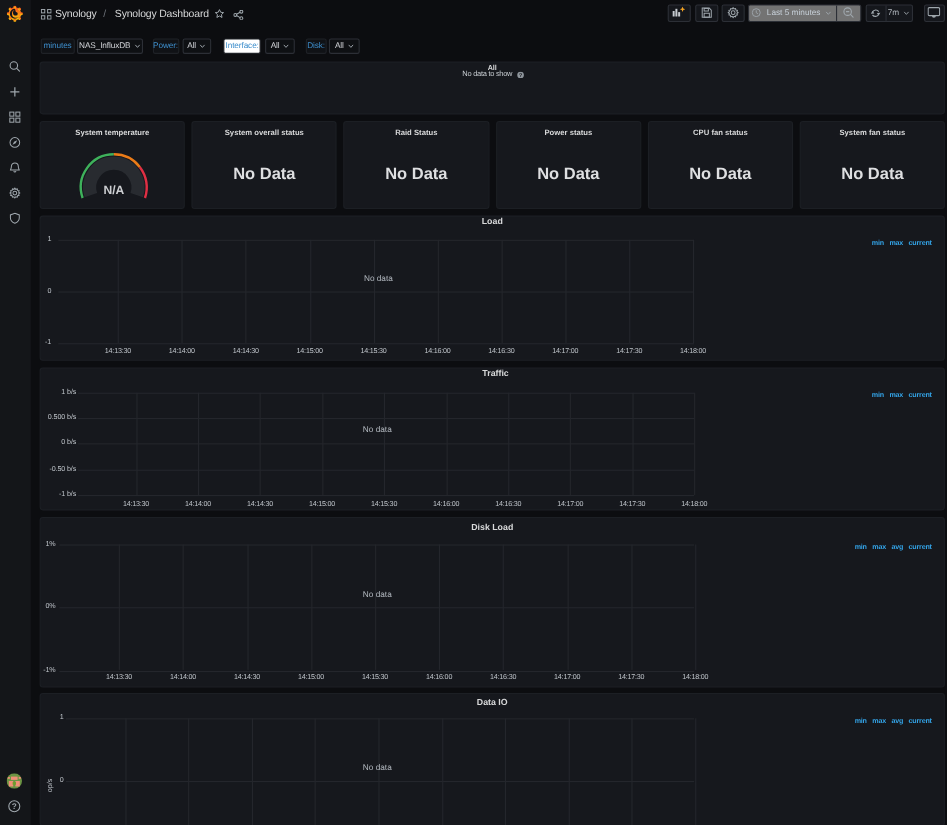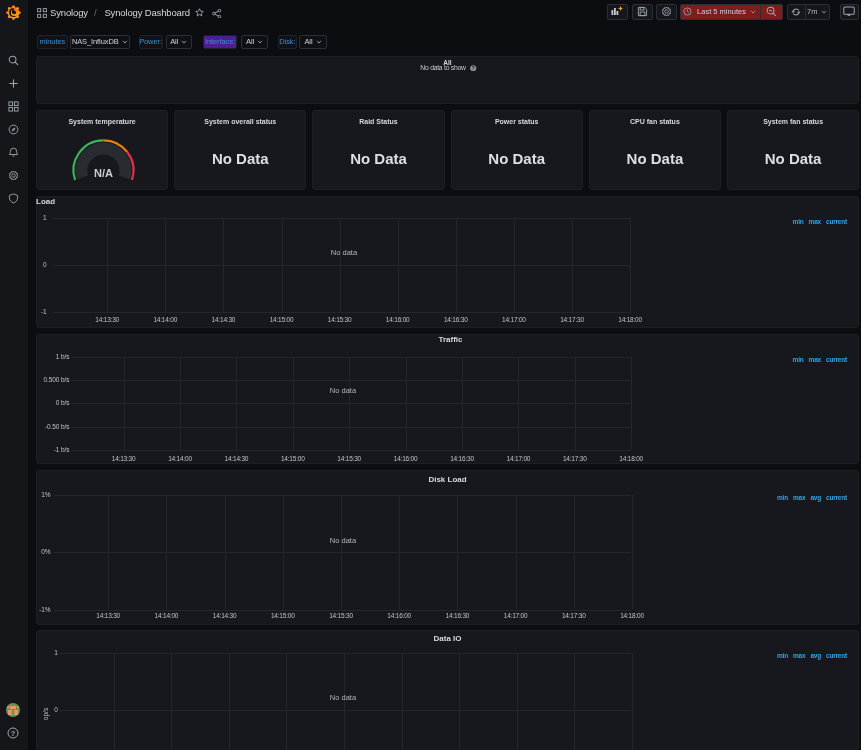--- a/index.html
+++ b/index.html
@@ -151,21 +151,21 @@
     </svg>
   </div>
 <div style="position:absolute;left:656px;top:4px;width:21px;height:15.5px;background:#15171c;border:1px solid #2c2f36;border-radius:2px;display:flex;align-items:center;justify-content:center;">
     <svg width="11" height="11" viewBox="0 0 12 12" style="display:block;">
       <g fill="none" stroke="#9fa7ad" stroke-width="1.0">
 <circle cx="6" cy="6" r="1.9"></circle>
 <path d="M6 1.1 L6.9 2.3 L8.4 1.9 L8.7 3.4 L10.2 3.7 L9.7 5.1 L10.9 6 L9.7 6.9 L10.2 8.3 L8.7 8.6 L8.4 10.1 L6.9 9.7 L6 10.9 L5.1 9.7 L3.6 10.1 L3.3 8.6 L1.8 8.3 L2.3 6.9 L1.1 6 L2.3 5.1 L1.8 3.7 L3.3 3.4 L3.6 1.9 L5.1 2.3 Z"></path>
 </g>
     </svg>
   </div>
-<div style="position:absolute;left:680px;top:4px;width:103px;height:15.5px;background:#7f1d1d;border:1px solid #2c2f36;border-radius:2px;display:flex;align-items:center;justify-content:center;padding:0;">
+<div style="position:absolute;left:680px;top:4px;width:103px;height:15.5px;background:#737373;border:1px solid #2c2f36;border-radius:2px;display:flex;align-items:center;justify-content:center;padding:0;">
     <div style="display:flex;align-items:stretch;width:100%;height:100%;">
 <div style="flex:1;display:flex;align-items:center;justify-content:center;white-space:nowrap;border-right:1px solid #2c2f36;">
         <svg width="9" height="9" viewBox="0 0 12 12" style="display:block;">
           <circle cx="6" cy="6" r="4.8" fill="none" stroke="#9fa7ad" stroke-width="1.1"></circle>
           <path d="M6 3.2 V6 L8 7.4" fill="none" stroke="#9fa7ad" stroke-width="1.1"></path>
         </svg>
         <span style="color:#c7d0d9;font-size:7.5px;margin:0 4px 0 5px;">Last 5 minutes</span>
         <span style="margin-right:2px;">
           <svg width="6" height="4" viewBox="0 0 8 6" style="display:block;">
             <path d="M1 1.2 L4 4.6 L7 1.2" fill="none" stroke="#9fa7ad" stroke-width="1.2"></path>
@@ -212,21 +212,21 @@
       <path d="M1 1.2 L4 4.6 L7 1.2" fill="none" stroke="#9fa7ad" stroke-width="1.3"></path>
     </svg>
   </div>
 <div style="position:absolute;left:138.5px;top:35px;width:24px;height:13.5px;background:#101216;border:1px solid #1f2227;border-radius:2px;color:#3d8ecc;font-size:7.5px;letter-spacing:-0.1px;display:flex;align-items:center;justify-content:center;white-space:nowrap;">Power:</div>
 <div style="position:absolute;left:165.5px;top:35px;width:26.5px;height:13.5px;background:#0e1013;border:1px solid #2c2f36;border-radius:2px;color:#d2d4d8;font-size:7.5px;letter-spacing:-0.1px;display:flex;align-items:center;justify-content:center;white-space:nowrap;">
     <span>All</span>
     <svg width="6" height="4" viewBox="0 0 8 6" style="display:block;margin-left:3px;">
       <path d="M1 1.2 L4 4.6 L7 1.2" fill="none" stroke="#9fa7ad" stroke-width="1.3"></path>
     </svg>
   </div>
-<div style="position:absolute;left:202.9px;top:35px;width:34.5px;height:13.5px;background:#4c1d95;border:1px solid #1f2227;border-radius:2px;color:#3d8ecc;font-size:7.5px;letter-spacing:-0.1px;display:flex;align-items:center;justify-content:center;white-space:nowrap;">Interface:</div>
+<div style="position:absolute;left:202.9px;top:35px;width:34.5px;height:13.5px;background:#ffffff;border:1px solid #1f2227;border-radius:2px;color:#3d8ecc;font-size:7.5px;letter-spacing:-0.1px;display:flex;align-items:center;justify-content:center;white-space:nowrap;">Interface:</div>
 <div style="position:absolute;left:240.9px;top:35px;width:27.4px;height:13.5px;background:#0e1013;border:1px solid #2c2f36;border-radius:2px;color:#d2d4d8;font-size:7.5px;letter-spacing:-0.1px;display:flex;align-items:center;justify-content:center;white-space:nowrap;">
     <span>All</span>
     <svg width="6" height="4" viewBox="0 0 8 6" style="display:block;margin-left:3px;">
       <path d="M1 1.2 L4 4.6 L7 1.2" fill="none" stroke="#9fa7ad" stroke-width="1.3"></path>
     </svg>
   </div>
 <div style="position:absolute;left:277.9px;top:35px;width:19px;height:13.5px;background:#101216;border:1px solid #1f2227;border-radius:2px;color:#3d8ecc;font-size:7.5px;letter-spacing:-0.1px;display:flex;align-items:center;justify-content:center;white-space:nowrap;">Disk:</div>
 <div style="position:absolute;left:299.3px;top:35px;width:27.4px;height:13.5px;background:#0e1013;border:1px solid #2c2f36;border-radius:2px;color:#d2d4d8;font-size:7.5px;letter-spacing:-0.1px;display:flex;align-items:center;justify-content:center;white-space:nowrap;">
     <span>All</span>
     <svg width="6" height="4" viewBox="0 0 8 6" style="display:block;margin-left:3px;">
@@ -262,21 +262,21 @@
 <div style="position:absolute;left:36px;top:110px;width:132px;height:80px;">
     <svg width="132" height="80" viewBox="0 0 132 80" style="display:block;">
 <path d="M46.6 67.4 A22 22 0 1 1 88.3 67.4" fill="none" stroke="#282b30" stroke-width="12"></path>
 <path d="M39.1 70.0 A30 30 0 0 1 67.5 30.3" fill="none" stroke="#3eb15b" stroke-width="2.2"></path>
 <path d="M67.5 30.3 A30 30 0 0 1 91.2 42.0" fill="none" stroke="#eb7b18" stroke-width="2.2"></path>
 <path d="M91.2 42.0 A30 30 0 0 1 95.8 70.0" fill="none" stroke="#e02f44" stroke-width="2.2"></path>
 <text x="67.5" y="66.5" text-anchor="middle" font-size="11" font-weight="bold" fill="#ccced1" font-family="Liberation Sans">N/A</text>
 </svg>
   </div>
 <div style="position:absolute;left:36px;top:196px;width:823px;height:132px;background:#16181d;border:1px solid #1c1f24;border-radius:3px;"></div>
-<div style="position:absolute;left:36px;top:196px;width:823px;height:11px;text-align:left;color:#d8d9da;font-size:8px;font-weight:bold;line-height:11px;">Load</div>
+<div style="position:absolute;left:36px;top:196px;width:823px;height:11px;text-align:center;color:#d8d9da;font-size:8px;font-weight:bold;line-height:11px;">Load</div>
 <div style="position:absolute;left:36px;top:217px;width:811px;height:10px;text-align:right;color:#33a2e5;font-size:6.5px;font-weight:bold;line-height:10px;letter-spacing:-0.2px;"><span style="margin-left:5px;">min</span><span style="margin-left:5px;">max</span><span style="margin-left:5px;">current</span></div>
 <div style="position:absolute;left:53px;top:218.1px;width:578px;height:1px;background:#24262c;"></div>
 <div style="position:absolute;left:2.6000000000000014px;top:213.1px;width:44px;height:10px;text-align:right;color:#bfc4ca;font-size:6.5px;line-height:10px;letter-spacing:-0.1px;">1</div>
 <div style="position:absolute;left:53px;top:265.4px;width:578px;height:1px;background:#24262c;"></div>
 <div style="position:absolute;left:2.6000000000000014px;top:260.4px;width:44px;height:10px;text-align:right;color:#bfc4ca;font-size:6.5px;line-height:10px;letter-spacing:-0.1px;">0</div>
 <div style="position:absolute;left:53px;top:312.4px;width:578px;height:1px;background:#24262c;"></div>
 <div style="position:absolute;left:2.6000000000000014px;top:307.4px;width:44px;height:10px;text-align:right;color:#bfc4ca;font-size:6.5px;line-height:10px;letter-spacing:-0.1px;">-1</div>
 <div style="position:absolute;left:107.2px;top:218.1px;width:1px;height:94.29999999999998px;background:#24262c;"></div>
 <div style="position:absolute;left:85.2px;top:315px;width:44px;height:10px;text-align:center;color:#bfc4ca;font-size:6.5px;line-height:10px;letter-spacing:-0.2px;">14:13:30</div>
 <div style="position:absolute;left:165.3px;top:218.1px;width:1px;height:94.29999999999998px;background:#24262c;"></div>

